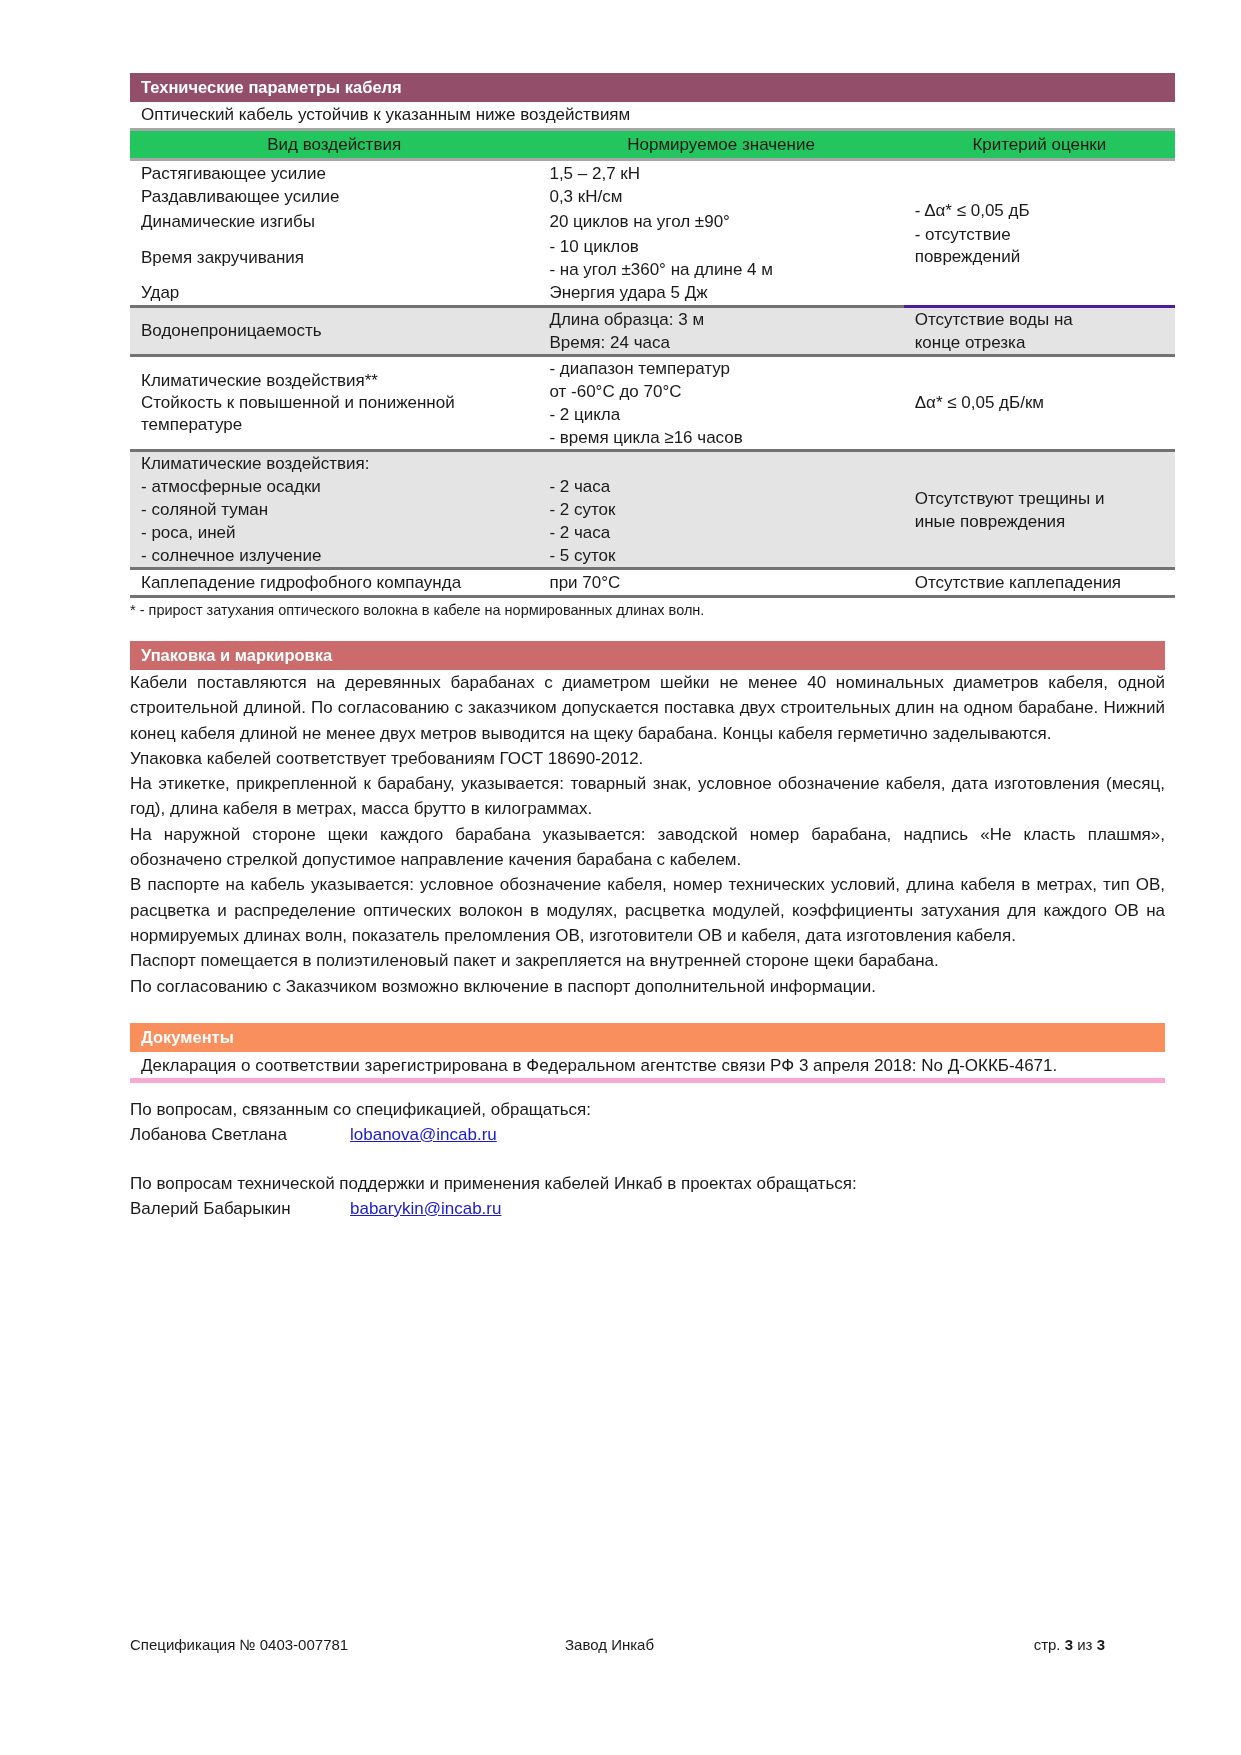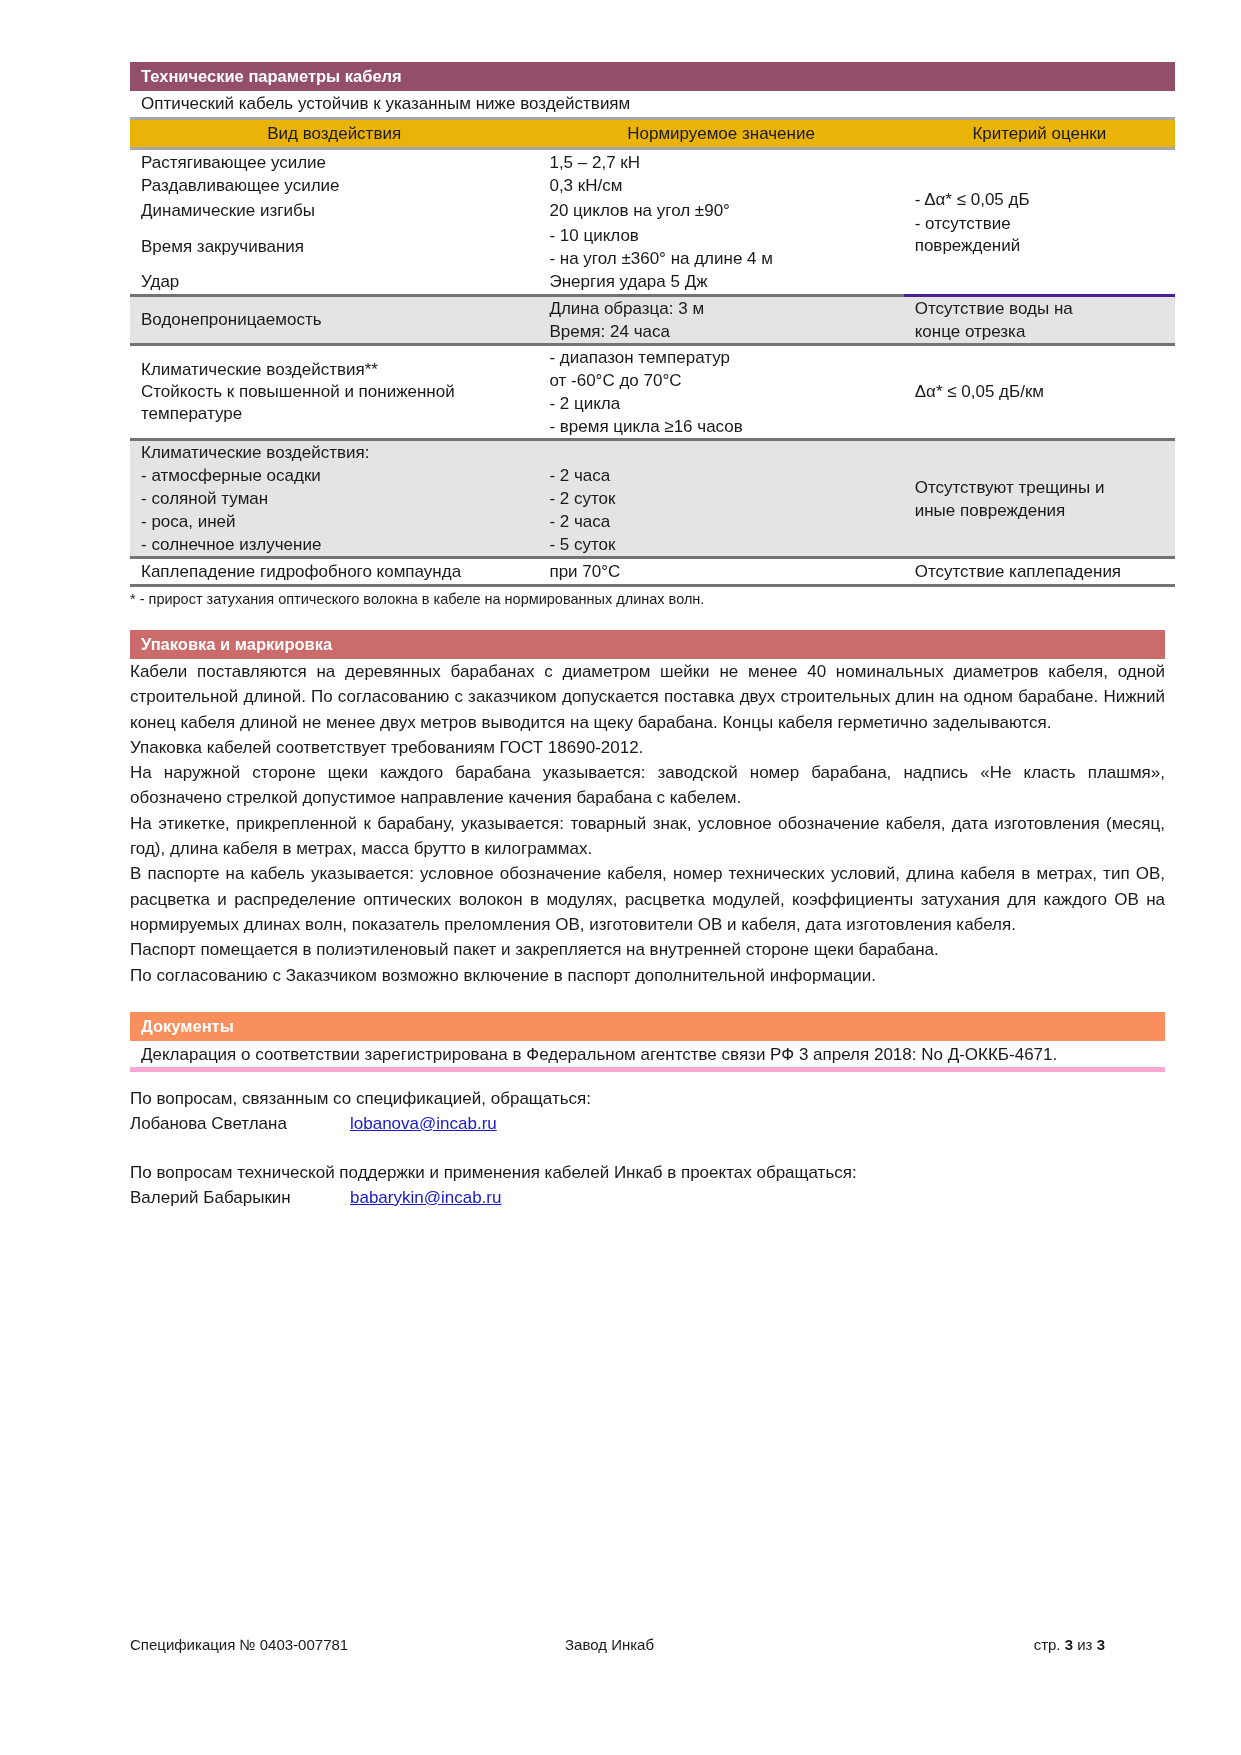--- a/index.html
+++ b/index.html
@@ -1,33 +1,33 @@
 <!DOCTYPE html>
 <html><head>
   <meta charset="utf-8">
   <style>
     html, body { margin: 0; padding: 0; background: #ffffff; }
     body {
       width: 1241px; height: 1755px; position: relative; overflow: hidden;
       font-family: "Liberation Sans", "DejaVu Sans", sans-serif;
       color: #1a1a1a;
     }
-    .page { position: absolute; left: 130px; top: 62px; width: 1045px; }
+    .page { position: absolute; left: 130px; top: 73px; width: 1045px; }
     .sec-bar {
       height: 29px; line-height: 29px; color: #ffffff; font-weight: bold;
       font-size: 16.5px; padding-left: 11px; box-sizing: border-box;
     }
     .bar-tech { background: #934f6a; width: 1045px; }
     .bar-pack { background: #cc6b6b; width: 1035px; }
     .bar-docs { background: #f98f5c; width: 1035px; }
     .intro { font-size: 17px; padding: 2px 11px; height: 22px; line-height: 22px; }
 
     table.spec { width: 1045px; border-collapse: collapse; font-size: 17px; }
     table.spec td, table.spec th { padding: 0 11px; vertical-align: middle; font-weight: normal; }
-    table.spec th { background: #eab308; height: 27px; text-align: center; border-top: 3px solid #a7a7a7; border-bottom: 3px solid #a7a7a7; }
+    table.spec th { background: #22c55e; height: 27px; text-align: center; border-top: 3px solid #a7a7a7; border-bottom: 3px solid #a7a7a7; }
     .c1 { width: 410px; } .c2 { width: 370px; } .c3 { width: 265px; }
     tr.grey td { background: #e4e4e4; }
     tr.sep td { border-bottom: 3px solid #737373; }
     .line { display: block; line-height: 26px; }
     .footnote { font-size: 14.5px; line-height: 24px; padding-left: 0; }
 
     .para { font-size: 17px; line-height: 25.3px; text-align: justify; width: 1035px; }
     .decl { font-size: 17px; padding: 4px 11px 2px; border-bottom: 5px solid #f9a8d4; width: 1035px; box-sizing: border-box; text-align: left; }
     .contact { font-size: 17px; line-height: 25px; }
     .contact .name { display: inline-block; width: 220px; }
@@ -136,22 +136,22 @@
   </tbody>
     </table>
 
   <div class="footnote">* - прирост затухания оптического волокна в кабеле на нормированных длинах волн.</div>
 
   <div style="height:19px"></div>
   <div class="sec-bar bar-pack">Упаковка и маркировка</div>
   <div class="para">
     <div>Кабели поставляются на деревянных барабанах с диаметром шейки не менее 40 номинальных диаметров кабеля, одной строительной длиной. По согласованию с заказчиком допускается поставка двух строительных длин на одном барабане. Нижний конец кабеля длиной не менее двух метров выводится на щеку барабана. Концы кабеля герметично заделываются.</div>
     <div>Упаковка кабелей соответствует требованиям ГОСТ 18690-2012.</div>
+    <div>На этикетке, прикрепленной к барабану, указывается: товарный знак, условное обозначение кабеля, дата изготовления (месяц, год), длина кабеля в метрах, масса брутто в килограммах.</div>
     <div>На наружной стороне щеки каждого барабана указывается: заводской номер барабана, надпись «Не класть плашмя», обозначено стрелкой допустимое направление качения барабана с кабелем.</div>
-    <div>На этикетке, прикрепленной к барабану, указывается: товарный знак, условное обозначение кабеля, дата изготовления (месяц, год), длина кабеля в метрах, масса брутто в килограммах.</div>
     <div>В паспорте на кабель указывается: условное обозначение кабеля, номер технических условий, длина кабеля в метрах, тип ОВ, расцветка и распределение оптических волокон в модулях, расцветка модулей, коэффициенты затухания для каждого ОВ на нормируемых длинах волн, показатель преломления ОВ, изготовители ОВ и кабеля, дата изготовления кабеля.</div>
     <div>Паспорт помещается в полиэтиленовый пакет и закрепляется на внутренней стороне щеки барабана.</div>
     <div>По согласованию с Заказчиком возможно включение в паспорт дополнительной информации.</div>
   </div>
 
   <div style="height:24px"></div>
   <div class="sec-bar bar-docs">Документы</div>
   <div class="decl">Декларация о соответствии зарегистрирована в Федеральном агентстве связи РФ 3 апреля 2018: No Д-ОККБ-4671.</div>
 
   <div style="height:14px"></div>

